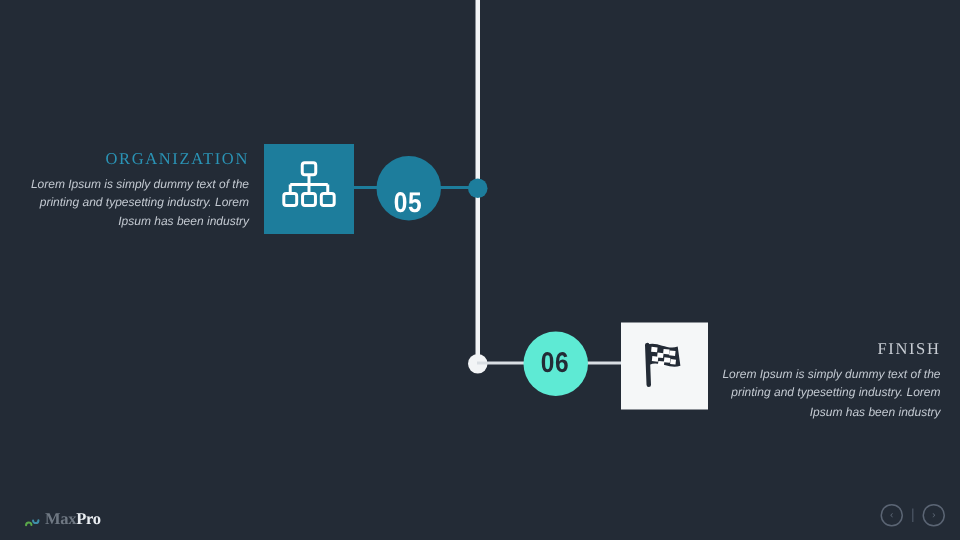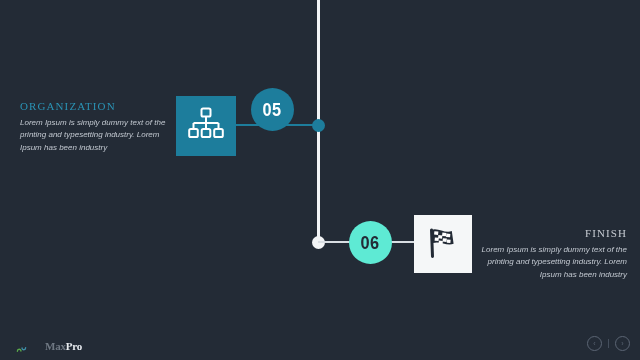--- a/index.html
+++ b/index.html
@@ -28,39 +28,39 @@
     background:#f2f4f6;
   }
 
   
   .row05{position:absolute;left:0;top:0;width:100%;height:100%;}
   .conn05{
     position:absolute;left:236px;top:124px;width:84px;height:2px;
     background:#1d7d9c;
   }
   .circle05{
-    position:absolute;left:251px;top:88px;
+    position:absolute;left:251px;top:104px;
     width:43px;height:43px;border-radius:50%;
     background:#1d7d9c;
-    display:flex;align-items:center;justify-content:center;
+    display:flex;align-items:flex-end;justify-content:center;
   }
   .circle05 .num{
     color:#ffffff;font-size:19px;font-weight:bold;
     letter-spacing:.5px;
     font-family:"Liberation Sans Narrow","Liberation Sans",sans-serif;
     transform:scaleX(.86);
   }
   .iconbox05{
     position:absolute;left:176px;top:96px;
     width:60px;height:60px;background:#1d7d9c;
     display:flex;align-items:center;justify-content:center;
   }
   .text05{
     position:absolute;left:20px;top:100px;width:146px;
-    text-align:left;
+    text-align:right;
   }
 
   
   .row06{position:absolute;left:0;top:0;width:100%;height:100%;}
   .conn06{
     position:absolute;left:318px;top:241px;width:100px;height:2px;
     background:#d9dee3;
   }
   .circle06{
     position:absolute;left:349px;top:221px;
@@ -98,21 +98,21 @@
     font-size:8px;
     line-height:1.55;
     color:#c3c9d1;
     margin:0;
     font-style:italic;
   }
 
   
   .logo{
     position:absolute;left:16px;bottom:8px;
-    display:flex;align-items:center;gap:18px;
+    display:flex;align-items:center;gap:3px;
   }
   .logo .mark{width:11px;height:11px;display:block;}
   .logo .word{
     font-family:"Liberation Serif", serif;
     font-size:11px;font-weight:bold;letter-spacing:-.2px;
     display:flex;
   }
   .logo .w1{color:#6f7883;}
   .logo .w2{color:#e9edf1;}
 

